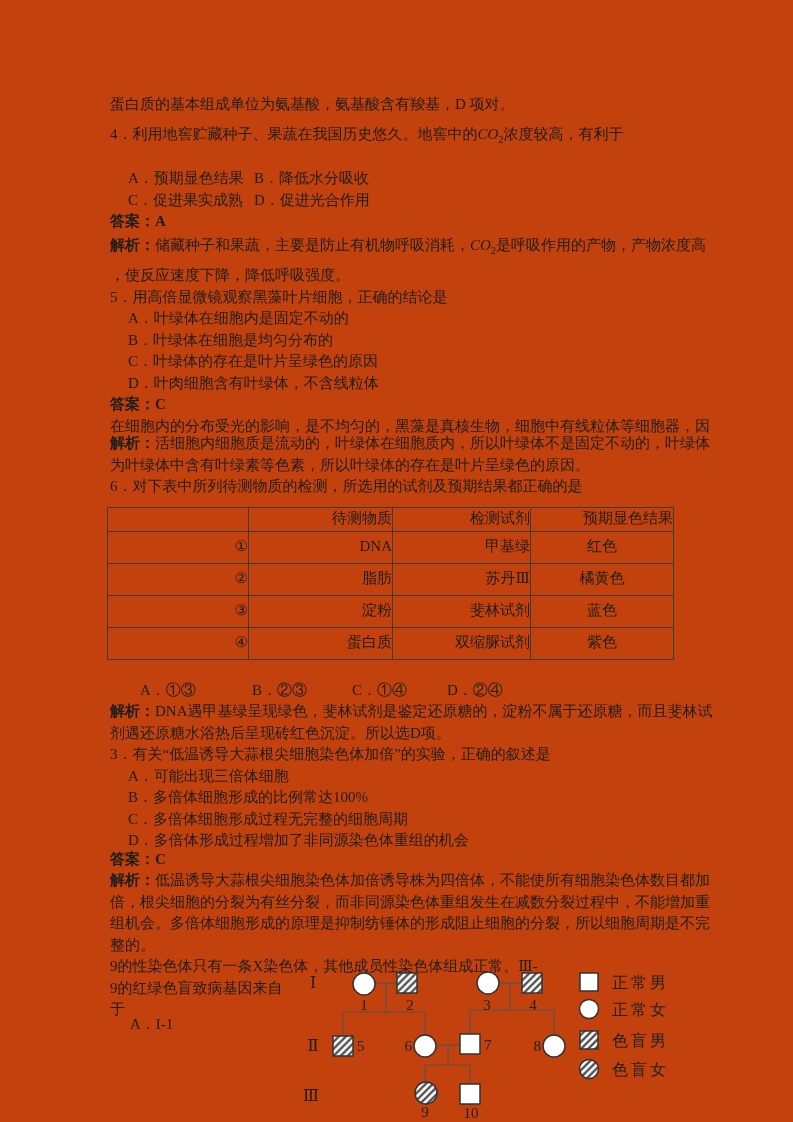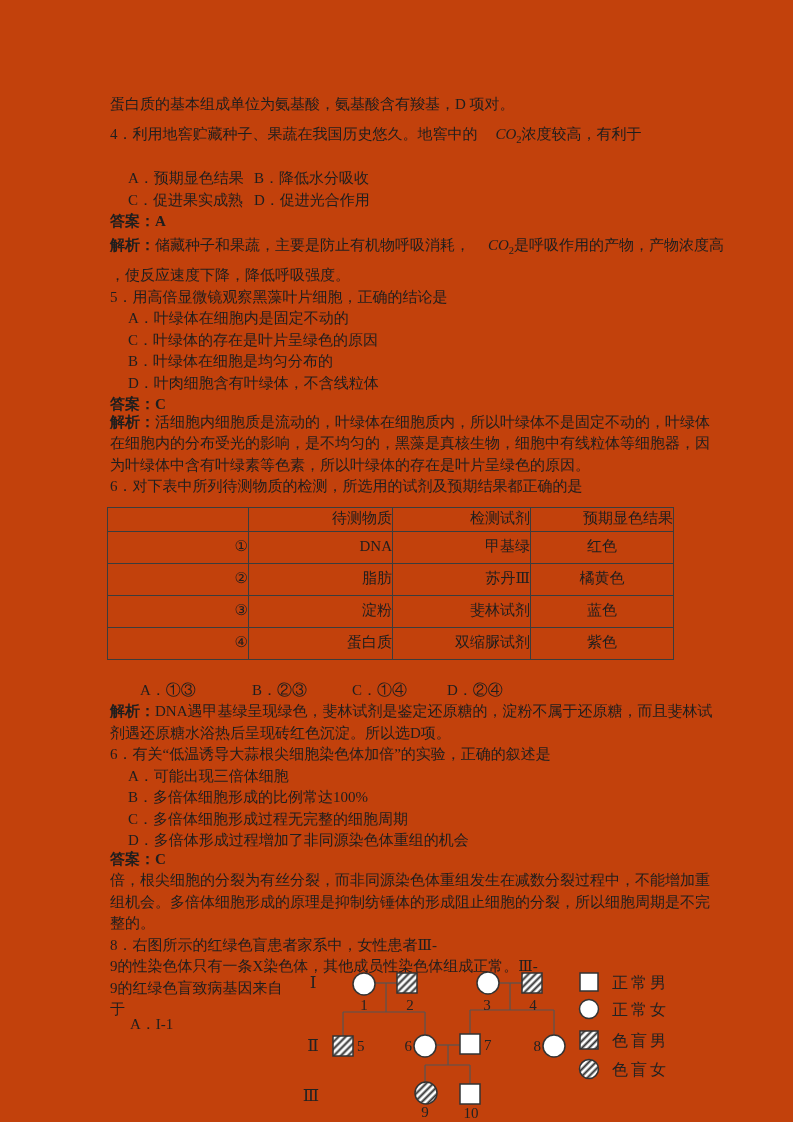--- a/index.html
+++ b/index.html
@@ -7,21 +7,21 @@
         font-family:"Liberation Serif","DejaVu Serif",serif;color:#1e1e1e;overflow:hidden;}
   .doc{position:absolute;left:110px;top:94px;width:610px;font-size:15px;line-height:21.5px;}
   .ln{white-space:nowrap;height:21.5px;}
   .opt{padding-left:18px;}
   .optq6{padding-left:30px;}
   .optq8{padding-left:20px;}
   .optcol{display:inline-block;width:126px;}
   .g{display:inline-block;}
   .g1{width:112px;} .g2{width:100px;} .g3{width:95px;}
   b{font-weight:bold;}
-  .fx{font-style:italic;margin-left:18px;}
+  .fx{font-style:italic;}
   sub{font-size:10.5px;}
   .mt2{margin-top:2px;} .mt3{margin-top:20px;} .mt8{margin-top:8px;}
   .mt9{margin-top:9px;} .mt23{margin-top:23px;}
   .mtm3{margin-top:-3px;} .mtm4{margin-top:-4px;} .mtm7{margin-top:-7px;}
   table.tbl{border-collapse:collapse;margin-left:-3px;margin-top:9px;table-layout:fixed;}
   .tbl th,.tbl td{border:1px solid #3c3c3c;height:23px;padding:0 0 0 15px;
                   font-weight:normal;text-align:right;font-size:15px;overflow:hidden;}
   .tbl th{padding-left:20px;}
   .tbl th:first-child{padding-left:0;}
   .tbl td.c1{padding-left:22px;}
@@ -48,26 +48,26 @@
     <div class="ln opt mt23"><span class="optcol">A．预期显色结果</span><span>B．降低水分吸收</span></div>
     <div class="ln opt"><span class="optcol">C．促进果实成熟</span><span>D．促进光合作用</span></div>
 
     <div class="ln"><b>答案：</b><b>A</b></div>
 
     <div class="ln mt2"><b>解析：</b><span>储藏种子和果蔬，主要是防止有机物呼吸消耗，</span><span class="fx">CO</span><sub>2</sub><span>是呼吸作用的产物，产物浓度高</span></div>
     <div class="ln mt9">，使反应速度下降，降低呼吸强度。</div>
 
     <div class="ln">5．用高倍显微镜观察黑藻叶片细胞，正确的结论是</div>
     <div class="ln opt">A．叶绿体在细胞内是固定不动的</div>
+    <div class="ln opt">B．叶绿体在细胞是均匀分布的</div>
     <div class="ln opt">C．叶绿体的存在是叶片呈绿色的原因</div>
-    <div class="ln opt">B．叶绿体在细胞是均匀分布的</div>
     <div class="ln opt">D．叶肉细胞含有叶绿体，不含线粒体</div>
     <div class="ln"><b>答案：</b><b>C</b></div>
+    <div class="ln">在细胞内的分布受光的影响，是不均匀的，黑藻是真核生物，细胞中有线粒体等细胞器，因</div>
     <div class="ln mtm4"><b>解析：</b><span>活细胞内细胞质是流动的，叶绿体在细胞质内，所以叶绿体不是固定不动的，叶绿体</span></div>
-    <div class="ln">在细胞内的分布受光的影响，是不均匀的，黑藻是真核生物，细胞中有线粒体等细胞器，因</div>
     <div class="ln">为叶绿体中含有叶绿素等色素，所以叶绿体的存在是叶片呈绿色的原因。</div>
 
     <div class="ln">6．对下表中所列待测物质的检测，所选用的试剂及预期结果都正确的是</div>
 
     <table class="tbl">
       <colgroup>
           <col style="width:141px">
           <col style="width:144px">
           <col style="width:138px">
           <col style="width:143px">
@@ -104,31 +104,31 @@
         <td class="c4">紫色</td>
       </tr>
     </tbody>
       </table>
 
     <div class="ln mt3 optq6"><span class="g g1">A．①③</span><span class="g g2">B．②③</span><span class="g g3">C．①④</span><span class="g">D．②④</span></div>
 
     <div class="ln"><b>解析：</b><span>DNA遇甲基绿呈现绿色，斐林试剂是鉴定还原糖的，淀粉不属于还原糖，而且斐林试</span></div>
     <div class="ln">剂遇还原糖水浴热后呈现砖红色沉淀。所以选D项。</div>
 
-    <div class="ln">6．有关“低温诱导大蒜根尖细胞染色体加倍”的实验，正确的叙述是</div>
+    <div class="ln">3．有关“低温诱导大蒜根尖细胞染色体加倍”的实验，正确的叙述是</div>
     <div class="ln opt">A．可能出现三倍体细胞</div>
     <div class="ln opt">B．多倍体细胞形成的比例常达100%</div>
     <div class="ln opt">C．多倍体细胞形成过程无完整的细胞周期</div>
     <div class="ln opt">D．多倍体形成过程增加了非同源染色体重组的机会</div>
     <div class="ln mtm3"><b>答案：</b><b>C</b></div>
+    <div class="ln"><b>解析：</b><span>低温诱导大蒜根尖细胞染色体加倍诱导株为四倍体，不能使所有细胞染色体数目都加</span></div>
     <div class="ln">倍，根尖细胞的分裂为有丝分裂，而非同源染色体重组发生在减数分裂过程中，不能增加重</div>
     <div class="ln">组机会。多倍体细胞形成的原理是抑制纺锤体的形成阻止细胞的分裂，所以细胞周期是不完</div>
     <div class="ln">整的。</div>
 
-    <div class="ln">8．右图所示的红绿色盲患者家系中，女性患者Ⅲ-</div>
     <div class="ln">9的性染色体只有一条X染色体，其他成员性染色体组成正常。Ⅲ-</div>
     <div class="ln">9的红绿色盲致病基因来自</div>
     <div class="ln">于</div>
     <div class="ln mtm7 optq8">A．I-1</div>
 
   </div>
 
   <svg id="pedigree-svg" class="ped" viewBox="0 0 793 1122">
     <defs>
       <pattern id="hatch" patternUnits="userSpaceOnUse" width="5" height="5" patternTransform="rotate(45)">

